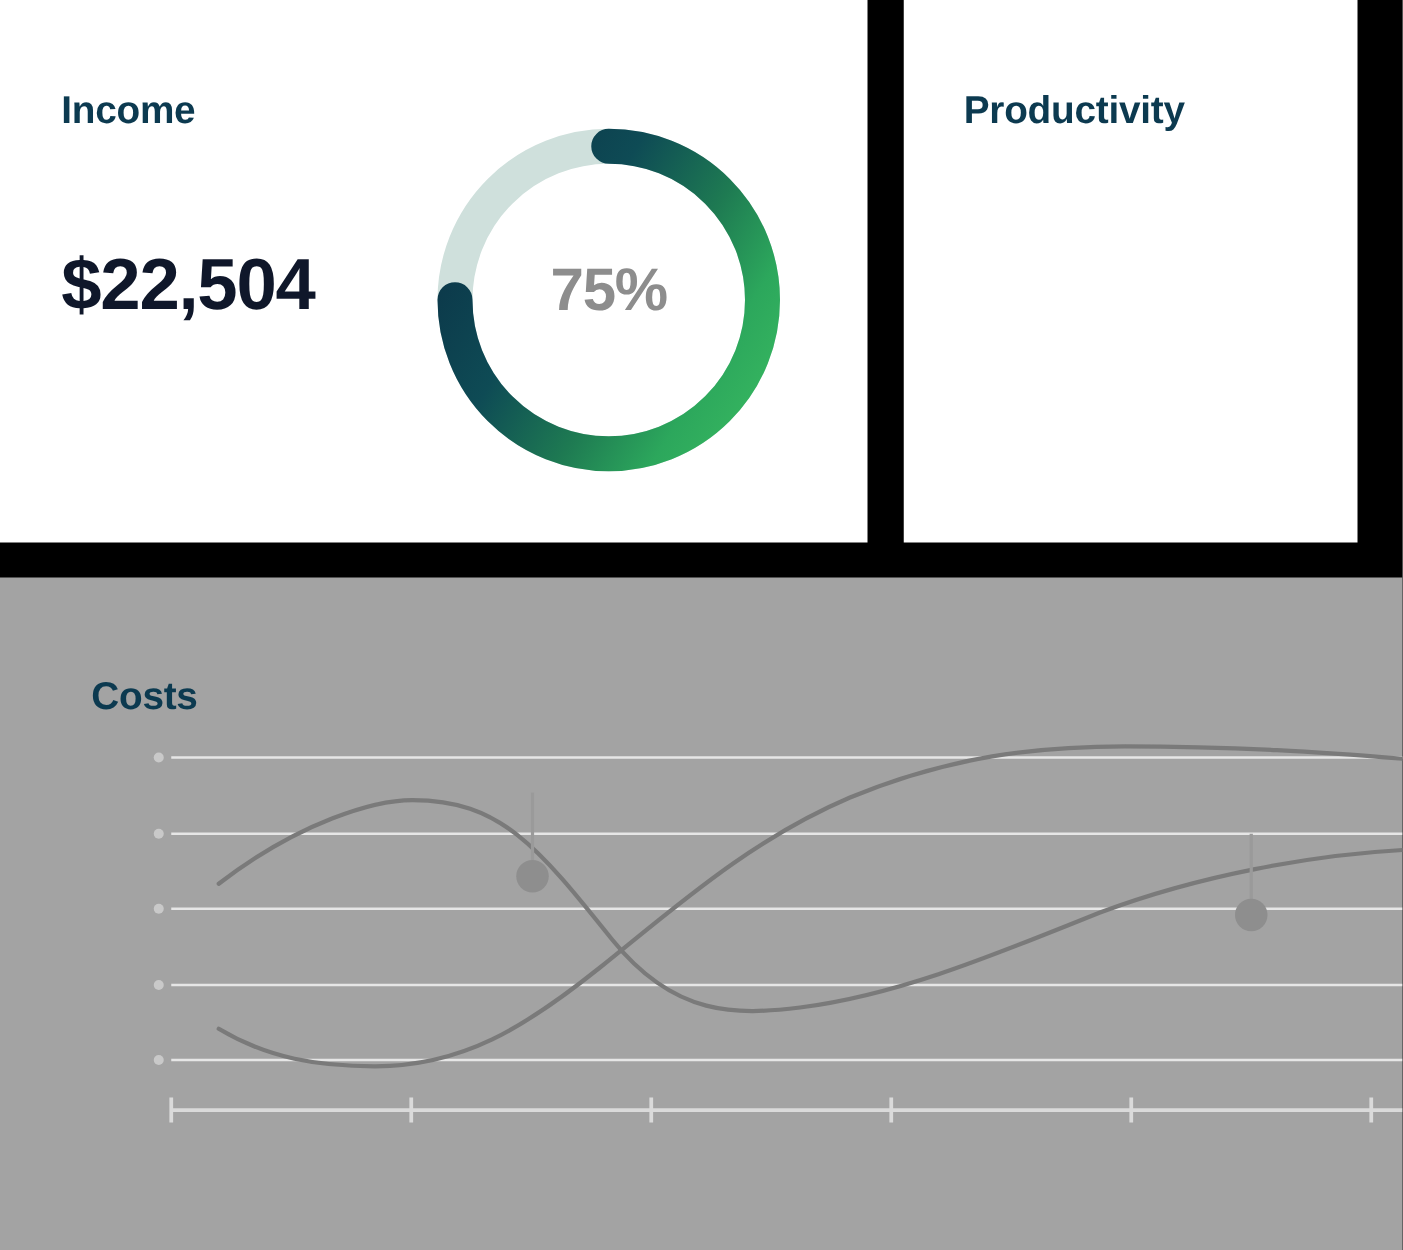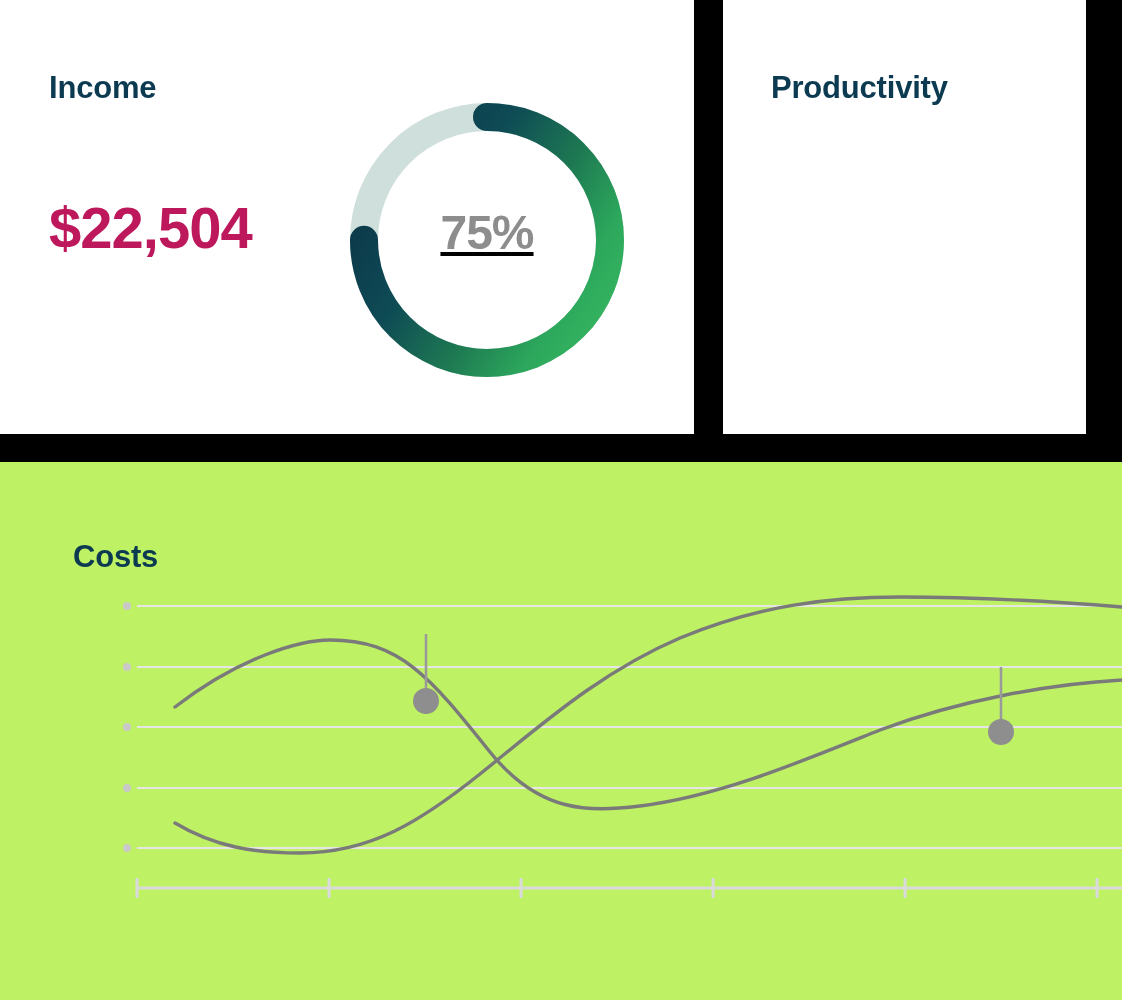--- a/index.html
+++ b/index.html
@@ -32,21 +32,21 @@
     margin-top:36px;
   }
   #card-income .card-title      { left:49px; top:34px; }
   #card-productivity .card-title{ left:48px; top:34px; }
 
   .big-value {
     position:absolute;
     left:49px; top:194px;
     font-size:58px;
     font-weight:bold;
-    color:#be185d;
+    color:#0f172a;
     letter-spacing:-1px;
     white-space:nowrap;
   }
 
   
   .donut-wrap { position:absolute; }
   #donut-income       { left:350px; top:103px; width:274px; height:274px; }
   .donut-wrap svg { display:block; width:100%; height:100%; overflow:visible; }
 
   .donut-center {
@@ -60,26 +60,26 @@
     color:#8D8D8D;
     line-height:1;
     letter-spacing:-1px;
   }
   .donut-sub {
     margin-top:9px;
     font-size:16px;
     color:#9E9E9E;
     letter-spacing:1.6px;
   }
-  #donut-income .donut-center       { top:106px;text-decoration:underline; }
+  #donut-income .donut-center       { top:106px; }
 
   
   #chart-card {
     position:absolute; left:0; top:462px; width:1122px; height:538px;
-    background:#bef264;
+    background:#a3a3a3;
   }
   #chart-card .card-title { left:73px; top:41px; }
 
   #chart-area {
     position:absolute; left:0; top:0; width:1122px; height:538px;
   }
   #chart-area svg { display:block; width:1122px; height:538px; overflow:visible; }
 </style>
 </head>
 <body>

